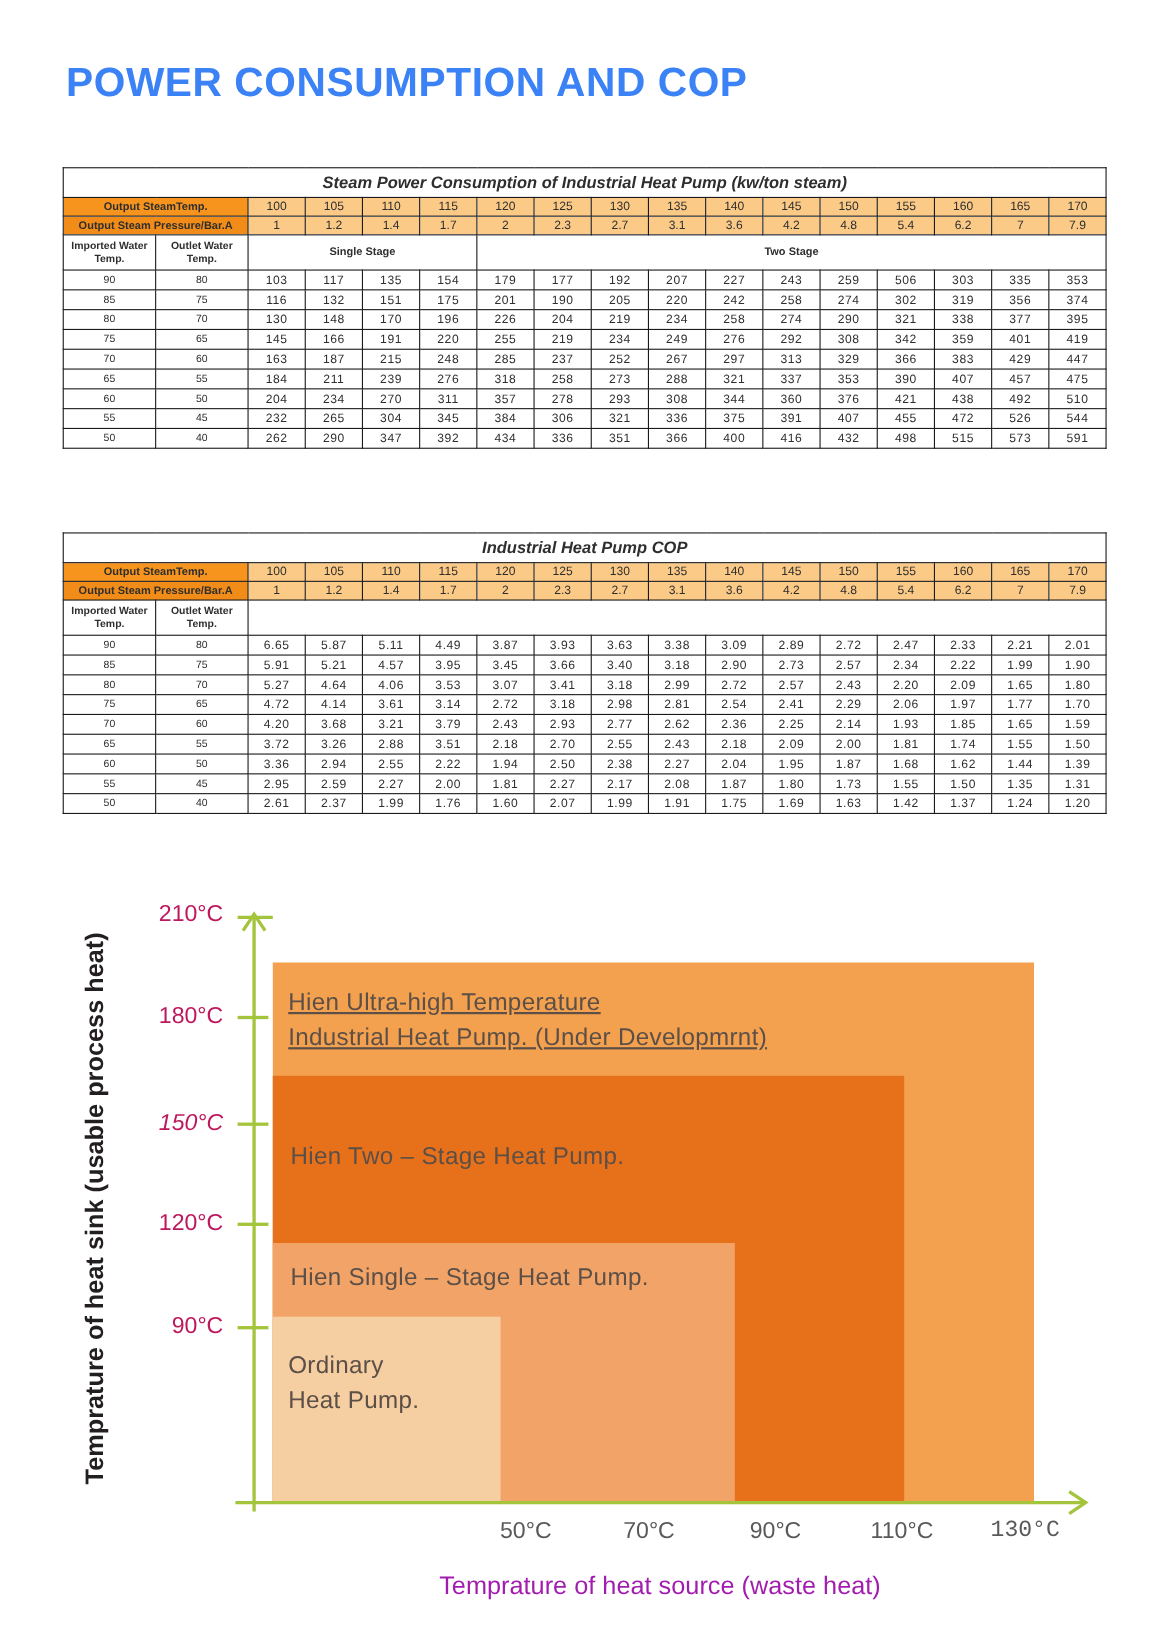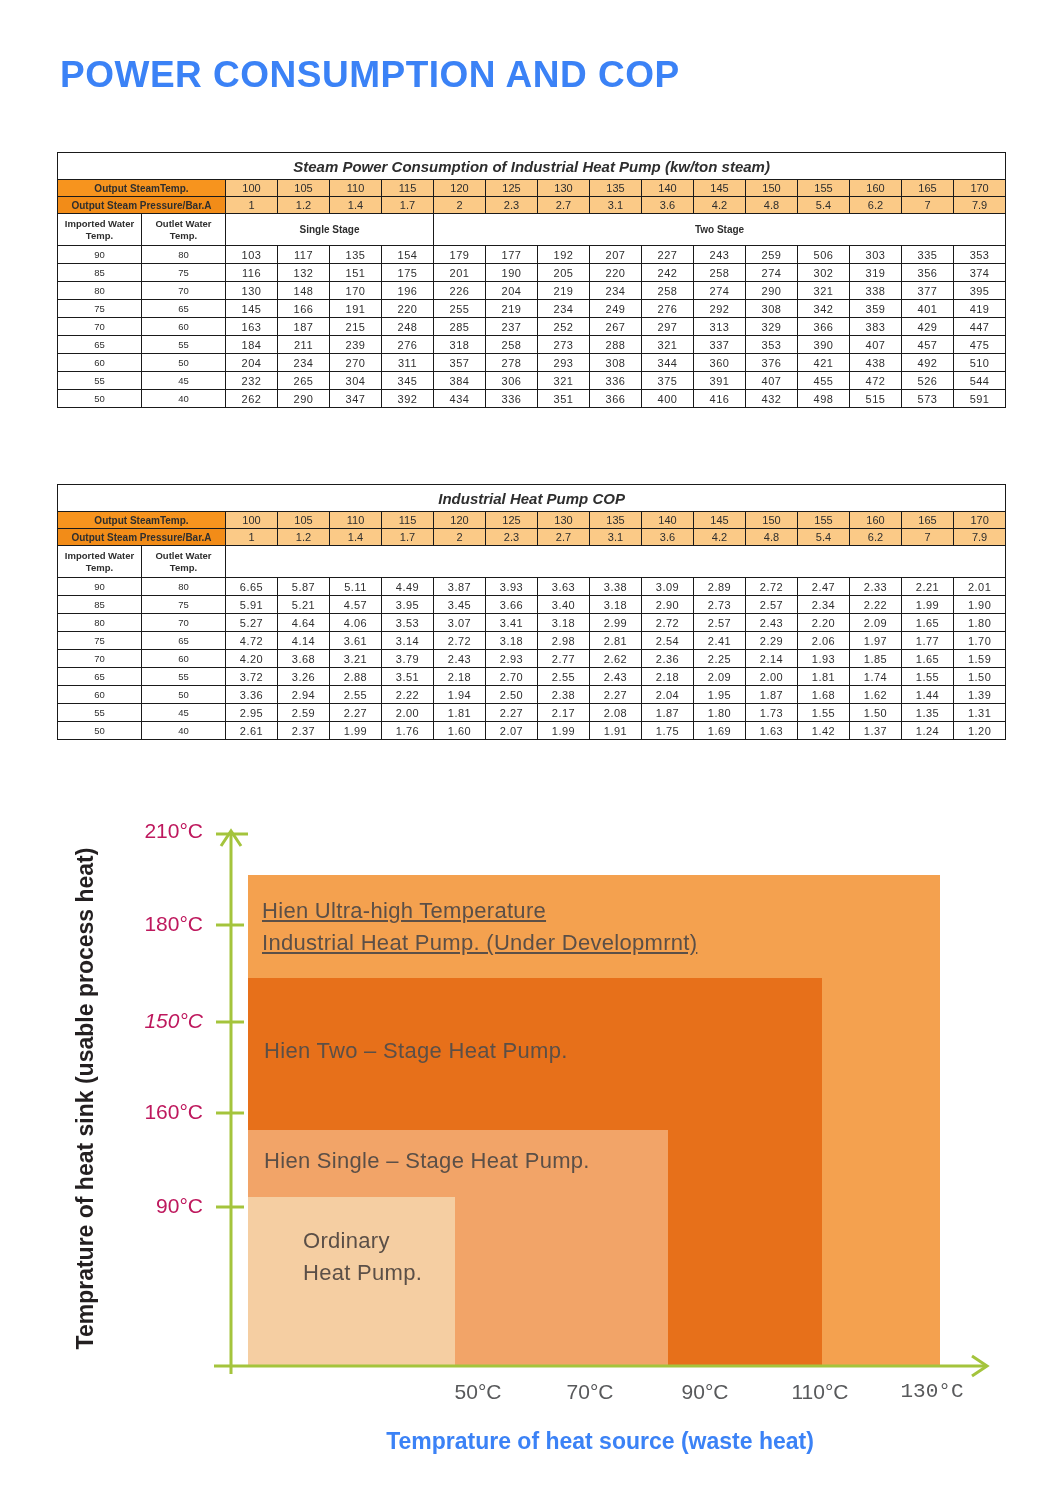--- a/index.html
+++ b/index.html
@@ -38,21 +38,21 @@
   .region { position: absolute; }
   .r-ultra    { left: 248px; top: 75px;  width: 692px; height: 490px; }
   .r-two      { left: 248px; top: 178px; width: 574px; height: 387px; }
   .r-single   { left: 248px; top: 330px; width: 420px; height: 235px; }
   .r-ordinary { left: 248px; top: 397px; width: 207px; height: 168px; }
 
   .rlabel { position: absolute; color: #5B4F47; font-size: 22px; line-height: 1.45; letter-spacing: 0.3px; }
   .l-ultra    { left: 262px; top: 95px; text-decoration: underline; }
   .l-two      { left: 264px; top: 235px; }
   .l-single   { left: 264px; top: 345px; }
-  .l-ordinary { left: 262px; top: 425px; margin-left: 41px; }
+  .l-ordinary { left: 262px; top: 425px; }
 
   .axes { position: absolute; left: 0; top: 0; pointer-events: none; }
 
   .yticks { position: absolute; left: 108px; top: 0; width: 95px; height: 600px; }
   .ytick { position: absolute; right: 0; width: 95px; text-align: right; font-size: 21px; color: #be185d; }
   .ytick:nth-child(1) { top: 19px; }
   .ytick:nth-child(2) { top: 112px; }
   .ytick:nth-child(3) { top: 209px; font-style: italic; }
   .ytick:nth-child(4) { top: 300px; }
   .ytick:nth-child(5) { top: 394px; }
@@ -68,21 +68,21 @@
   .ytitle-wrap {
     position: absolute; left: 58px; top: 30px; width: 56px; height: 536px;
     display: flex; align-items: center; justify-content: center;
   }
   .ytitle-wrap span {
     transform: rotate(-90deg); white-space: nowrap;
     font-size: 23px; font-weight: bold; color: #231F20;
   }
   .xtitle {
     position: absolute; left: 250px; top: 628px; width: 700px;
-    text-align: center; font-size: 23px; font-weight: bold; color: #3b82f6;
+    text-align: center; font-size: 23px; font-weight: normal; color: #a21caf;
   }
 </style>
 </head>
 <body>
 
 <div class="page">
 
   <h1 class="page-title">POWER CONSUMPTION AND COP</h1>
 
   <table class="tbl t1">
@@ -601,21 +601,21 @@
         <line x1="216" y1="222" x2="244" y2="222"></line>
         <line x1="216" y1="313" x2="244" y2="313"></line>
         <line x1="216" y1="407" x2="244" y2="407"></line>
       </g>
     </svg>
 
     <div class="yticks">
         <div class="ytick">210°C</div>
         <div class="ytick">180°C</div>
         <div class="ytick">150°C</div>
-        <div class="ytick">160°C</div>
+        <div class="ytick">120°C</div>
         <div class="ytick">90°C</div>
       </div>
     <div class="xticks">
         <div class="xtick">50°C</div>
         <div class="xtick">70°C</div>
         <div class="xtick">90°C</div>
         <div class="xtick">110°C</div>
         <div class="xtick">130°C</div>
       </div>
 

